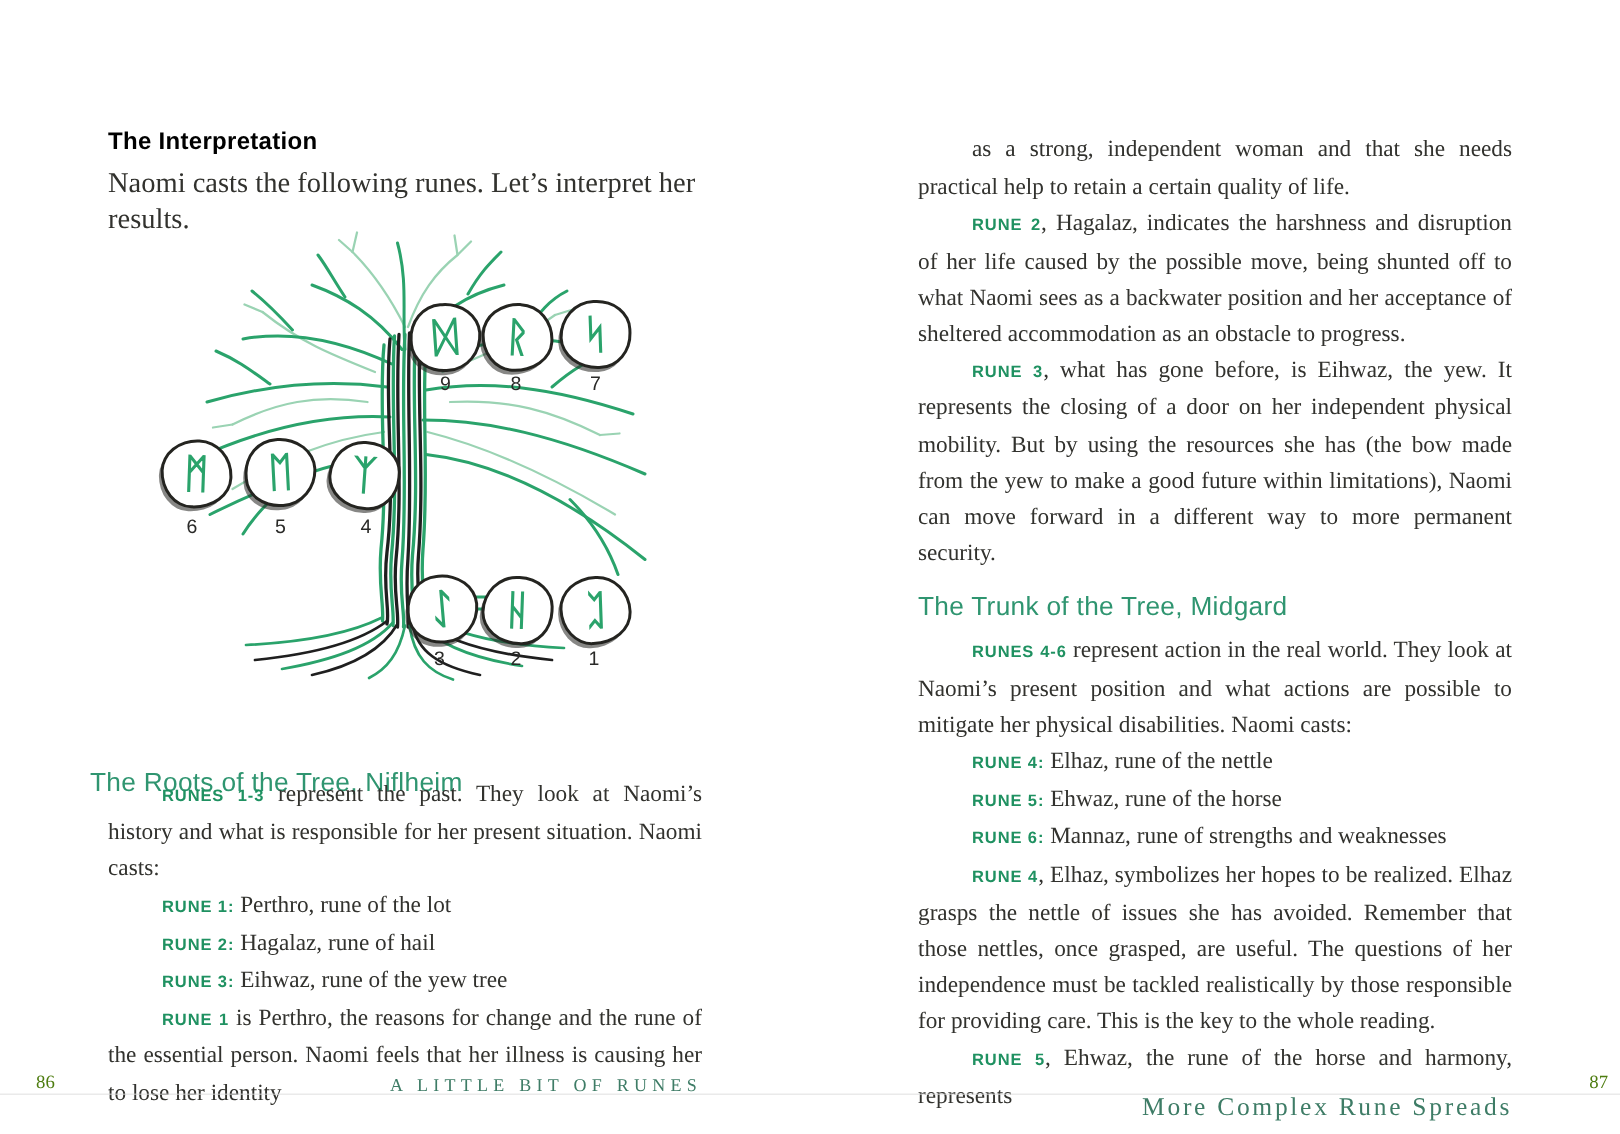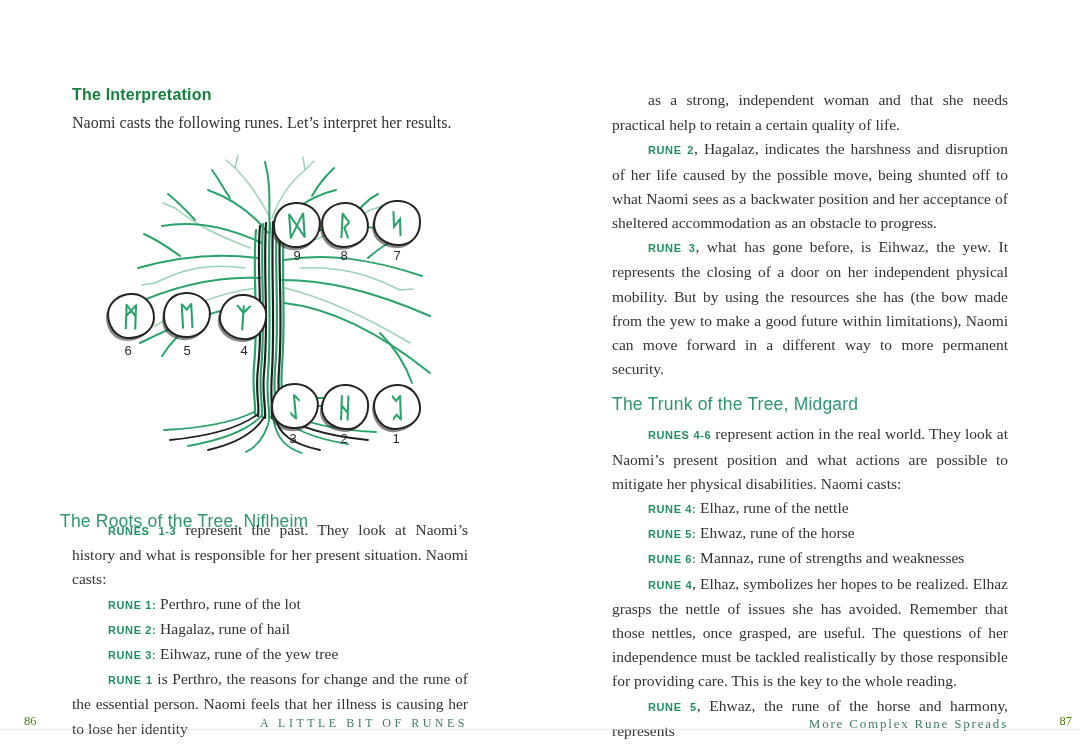--- a/index.html
+++ b/index.html
@@ -9,34 +9,34 @@
     overflow:hidden;
     font-family:"Liberation Serif", serif;
     color:#32322e;
   }
 
   
   .h-bold {
     position:absolute; left:72px; top:86px;
     font-family:"Liberation Sans", sans-serif;
     font-weight:bold; font-size:16px; letter-spacing:.2px;
-    color:#15803d;
+    color:#000000;
   }
   .h-section {
     font-family:"Liberation Sans", sans-serif;
     font-weight:400; font-size:17.5px; letter-spacing:.2px;
     color:#2f9570;
   }
   .h-roots { position:absolute; left:60px; top:490px;margin-top:21px; }
   .h-trunk { margin:13px 0 7px 0; }
 
   
   .intro {
     position:absolute; left:72px; top:111px; width:396px;
-    font-size:16px; line-height:24.2px;
+    font-size:19px; line-height:24.2px;
   }
   .textcol p {
     font-size:15.5px; line-height:24.2px; text-align:justify;
   }
   .col-left-paras { position:absolute; left:72px; top:518px; width:396px; }
   .col-right    { position:absolute; left:612px; top:88px;  width:396px; }
   .runelabel {
     font-family:"Liberation Sans", sans-serif;
     font-weight:bold; font-size:11px; letter-spacing:.6px;
     color:#1f9161;
@@ -83,21 +83,21 @@
     position:absolute; top:714px;
     font-size:12.5px; color:#4d7c0f;
   }
   .pn-left  { left:24px; }
   .pn-right { left:1040px; width:32px; text-align:right; }
   .footer-title {
     position:absolute; top:716px; width:396px; text-align:right;
     color:#3e7c66;
   }
   .ft-left  { left:72px;  font-size:12px; letter-spacing:3.5px; }
-  .ft-right { left:612px; font-size:13px; letter-spacing:1.8px; }
+  .ft-right { left:612px; font-size:17px; letter-spacing:1.8px;margin-top:12px; }
   .page-edge {
     position:absolute; left:0; top:729px; width:1080px; height:1px;
     background:#dcdcdc; opacity:.6;
   }
 </style>
 </head>
 <body>
 
 <div class="spread">
 

